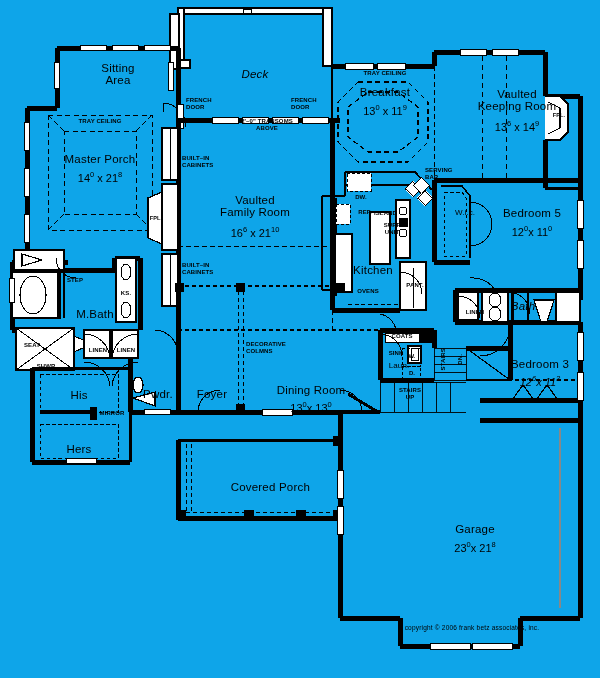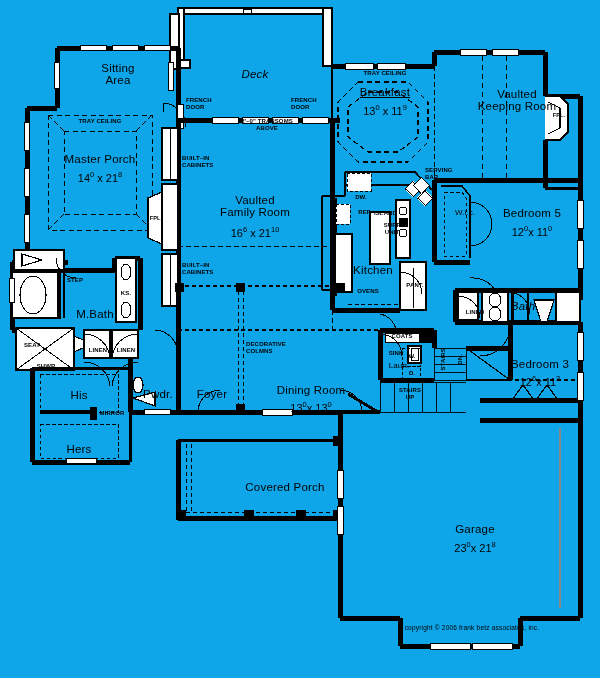--- a/index.html
+++ b/index.html
@@ -383,28 +383,31 @@
 
 <div class="lbl room" style="left:200px;top:194px;width:110px;">
   <div>Vaulted</div>
   <div>Family Room</div>
 </div>
 <div class="lbl dim" style="left:200px;top:226px;width:110px;">
   <span>16</span><sup>6</sup><span> x </span><span>21</span><sup>10</sup>
 </div>
 
 <div class="lbl tiny" style="left:345px;top:70px;width:80px;">TRAY CEILING</div>
-<div class="lbl room" style="left:340px;top:86px;width:90px;text-decoration:underline;">Breakfast</div>
+<div class="lbl room" style="left:340px;top:86px;width:90px;">Breakfast</div>
 <div class="lbl dim" style="left:340px;top:104px;width:90px;">
   <span>13</span><sup>0</sup><span> x </span><span>11</span><sup>9</sup>
 </div>
 
 <div class="lbl room" style="left:452px;top:88px;width:130px;">
   <div>Vaulted</div>
   <div>Keeping Room</div>
+</div>
+<div class="lbl dim" style="left:452px;top:120px;width:130px;">
+  <span>13</span><sup>6</sup><span> x </span><span>14</span><sup>9</sup>
 </div>
 
 <div class="lbl tiny" style="left:425px;top:167px;width:50px;text-align:left;">
   <div>SERVING</div>
   <div>BAR</div>
 </div>
 <div class="lbl tiny" style="left:348px;top:194px;width:26px;">DW.</div>
 <div class="lbl tiny" style="left:352px;top:209px;width:26px;">REF.</div>
 <div class="lbl tiny" style="left:362px;top:210px;width:40px;text-align:left;margin-left:12px;">ISLAND</div>
 <div class="lbl tiny" style="left:377px;top:222px;width:30px;">
@@ -418,21 +421,21 @@
 <div class="lbl small" style="left:444px;top:209px;width:42px;">W.i.c.</div>
 <div class="lbl room" style="left:487px;top:207px;width:90px;">Bedroom 5</div>
 <div class="lbl dim" style="left:487px;top:225px;width:90px;">
   <span>12</span><sup>0</sup><span>x </span><span>11</span><sup>0</sup>
 </div>
 
 <div class="lbl tiny" style="left:459px;top:309px;width:32px;">LINEN</div>
 <div class="lbl room" style="left:503px;top:300px;width:40px;font-style:italic;">Bath</div>
 
 <div class="lbl room" style="left:495px;top:358px;width:90px;">Bedroom 3</div>
-<div class="lbl dim" style="left:495px;top:375px;width:90px;">
+<div class="lbl dim" style="left:495px;top:375px;width:90px;font-style:italic;">
   <span>12</span><sup>6</sup><span>x </span><span>11</span><sup>3</sup>
 </div>
 
 <div class="lbl tiny" style="left:60px;top:277px;width:30px;">STEP</div>
 <div class="lbl room" style="left:68px;top:308px;width:54px;">M.Bath</div>
 <div class="lbl tiny" style="left:117px;top:290px;width:18px;">KS.</div>
 <div class="lbl tiny" style="left:18px;top:342px;width:28px;">SEAT</div>
 <div class="lbl tiny" style="left:30px;top:363px;width:34px;">SHWR.</div>
 <div class="lbl tiny" style="left:86px;top:347px;width:24px;">LINEN</div>
 <div class="lbl tiny" style="left:114px;top:347px;width:24px;">LINEN</div>
@@ -445,21 +448,21 @@
 
 <div class="lbl tiny" style="left:246px;top:341px;width:56px;text-align:left;">
   <div>DECORATIVE</div>
   <div>COLMNS</div>
 </div>
 <div class="lbl room" style="left:256px;top:384px;width:110px;">Dining Room</div>
 <div class="lbl dim" style="left:256px;top:401px;width:110px;">
   <span>13</span><sup>0</sup><span>x </span><span>13</span><sup>0</sup>
 </div>
 
-<div class="lbl room" style="left:230px;top:481px;width:110px;">Covered Porch</div>
+<div class="lbl room" style="left:200px;top:481px;width:110px;text-align:right;">Covered Porch</div>
 
 <div class="lbl tiny" style="left:385px;top:333px;width:34px;">COATS</div>
 <div class="lbl tiny" style="left:384px;top:350px;width:24px;">SINK</div>
 <div class="lbl small" style="left:382px;top:362px;width:34px;">Laun.</div>
 <div class="lbl tiny" style="left:404px;top:353px;width:16px;">W.</div>
 <div class="lbl tiny" style="left:404px;top:370px;width:16px;">D.</div>
 
 <div class="lbl tiny rot" style="left:426px;top:356px;width:34px;transform:rotate(-90deg);">STAIRS</div>
 <div class="lbl tiny rot" style="left:443px;top:356px;width:34px;transform:rotate(-90deg);">DN.</div>
 <div class="lbl tiny" style="left:388px;top:387px;width:44px;">

